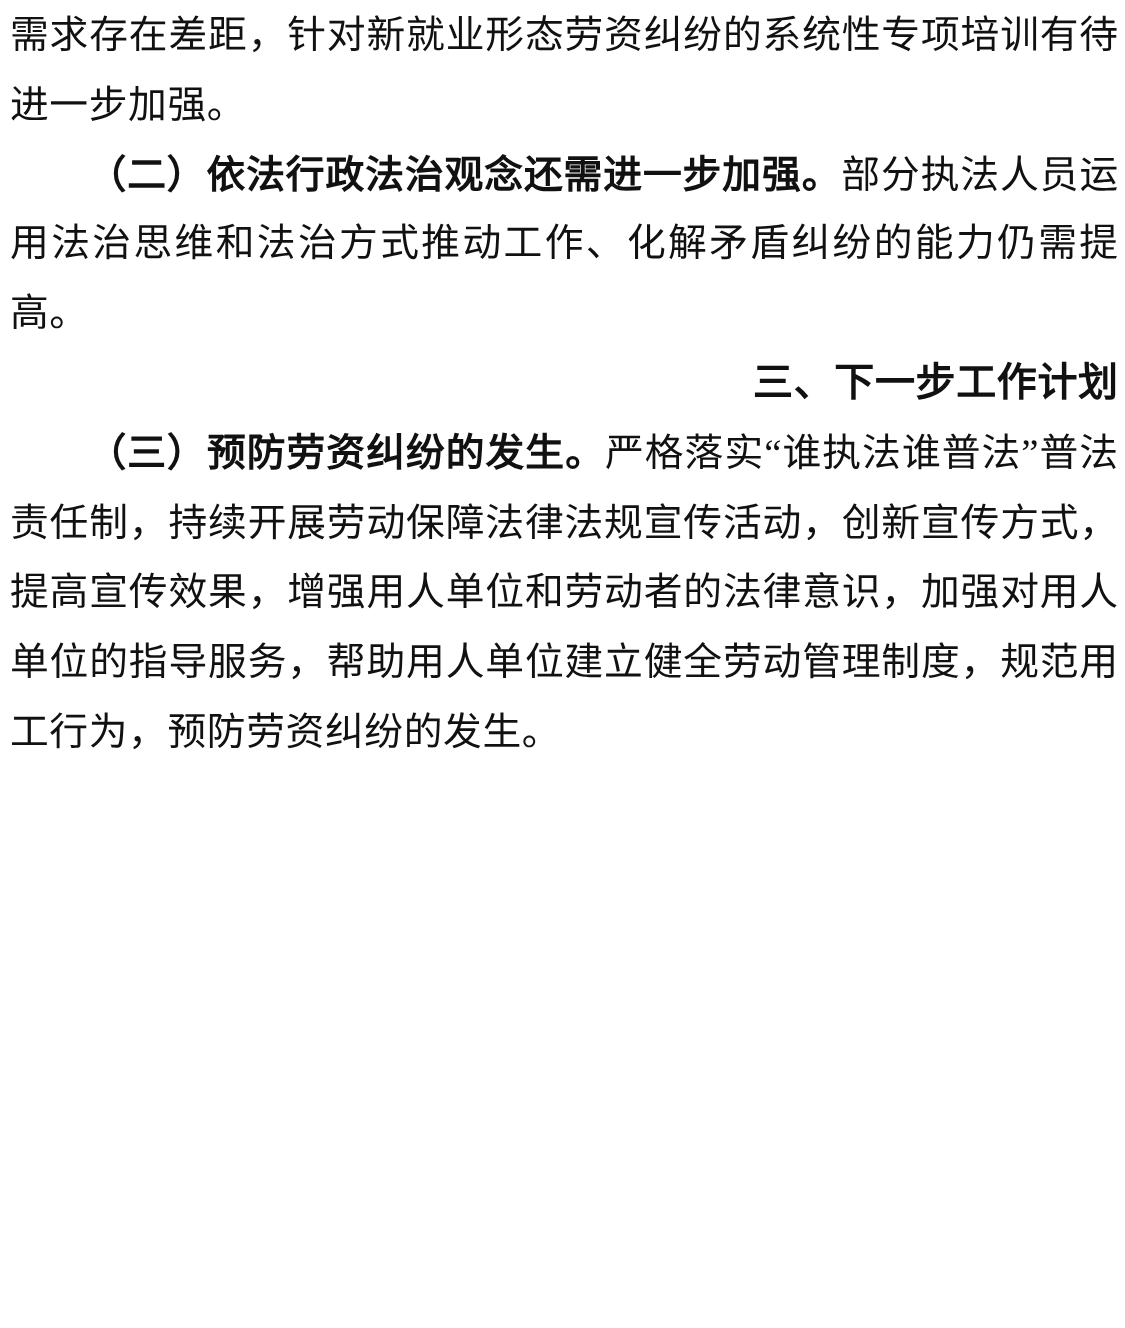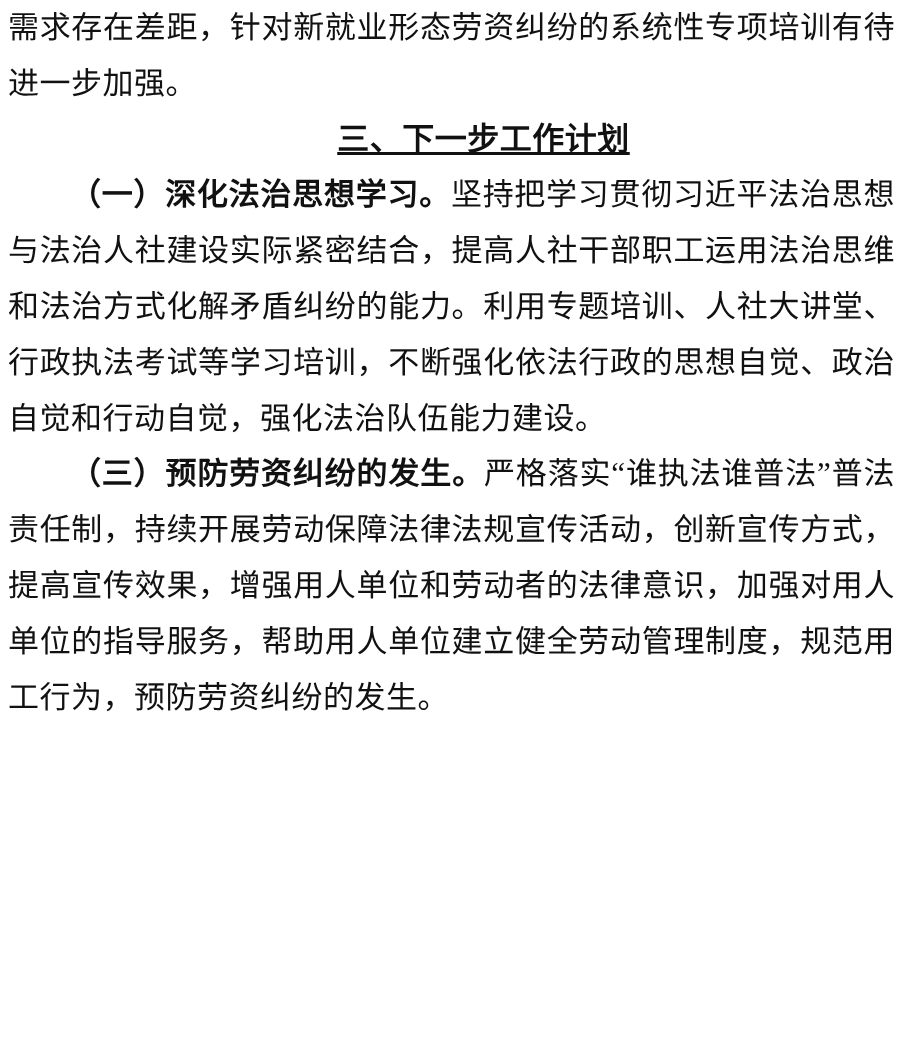--- a/index.html
+++ b/index.html
@@ -33,32 +33,31 @@
   .para.indented {
     text-indent: 2em;
   }
   .seg.lead {
     font-weight: bold;
   }
   .para.heading {
     font-family: "Liberation Sans", "DejaVu Sans", sans-serif;
     font-weight: bold;
     font-size: 32px;
-    text-align: center;
-    text-decoration: underline;
+    text-align: right;
   }
 </style>
 </head>
 <body>
 
 <div class="page">
 
   <p class="para"><span class="seg">需求存在差距，针对新就业形态劳资纠纷的系统性专项培训有待进一步加强。</span></p>
 
+  <p class="para indented"><span class="seg lead">（二）依法行政法治观念还需进一步加强。</span><span class="seg">部分执法人员运用法治思维和法治方式推动工作、化解矛盾纠纷的能力仍需提高。</span></p>
 
   <p class="para indented heading"><span class="seg">三、下一步工作计划</span></p>
 
-  <p class="para indented"><span class="seg lead">（一）深化法治思想学习。</span><span class="seg">坚持把学习贯彻习近平法治思想与法治人社建设实际紧密结合，提高人社干部职工运用法治思维和法治方式化解矛盾纠纷的能力。利用专题培训、人社大讲堂、行政执法考试等学习培训，不断强化依法行政的思想自觉、政治自觉和行动自觉，强化法治队伍能力建设。</span></p>
 
 
   <p class="para indented"><span class="seg lead">（三）预防劳资纠纷的发生。</span><span class="seg">严格落实“谁执法谁普法”普法责任制，持续开展劳动保障法律法规宣传活动，创新宣传方式，提高宣传效果，增强用人单位和劳动者的法律意识，加强对用人单位的指导服务，帮助用人单位建立健全劳动管理制度，规范用工行为，预防劳资纠纷的发生。</span></p>
 
 </div>
 
 </body></html>

